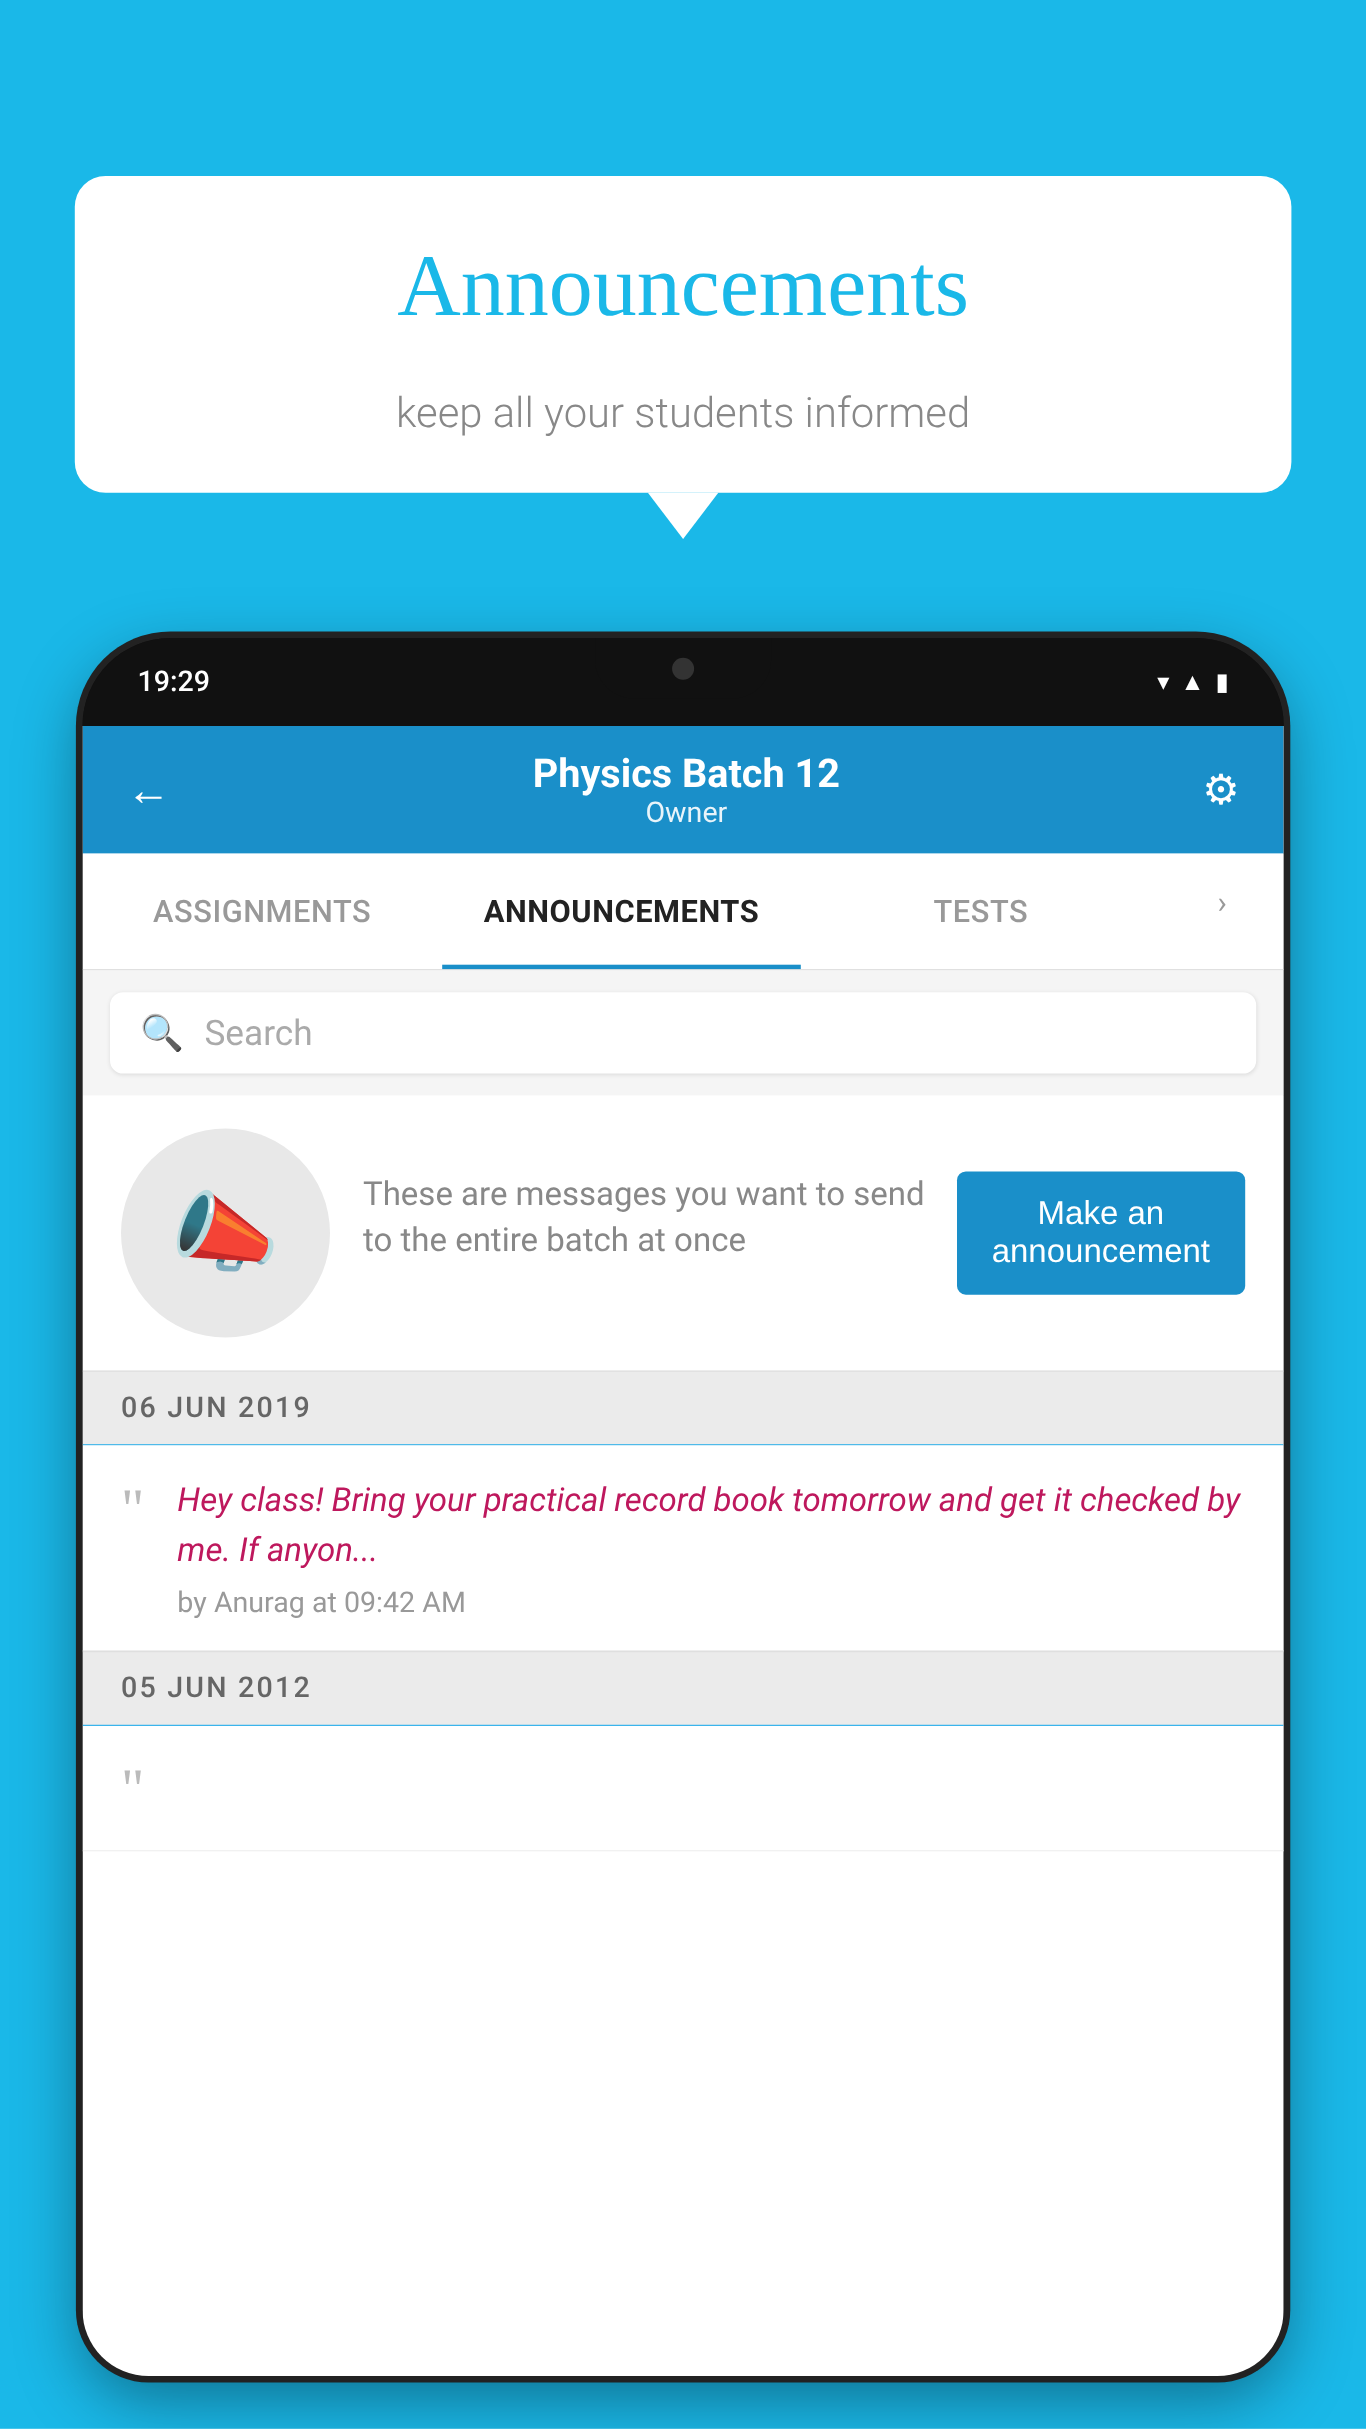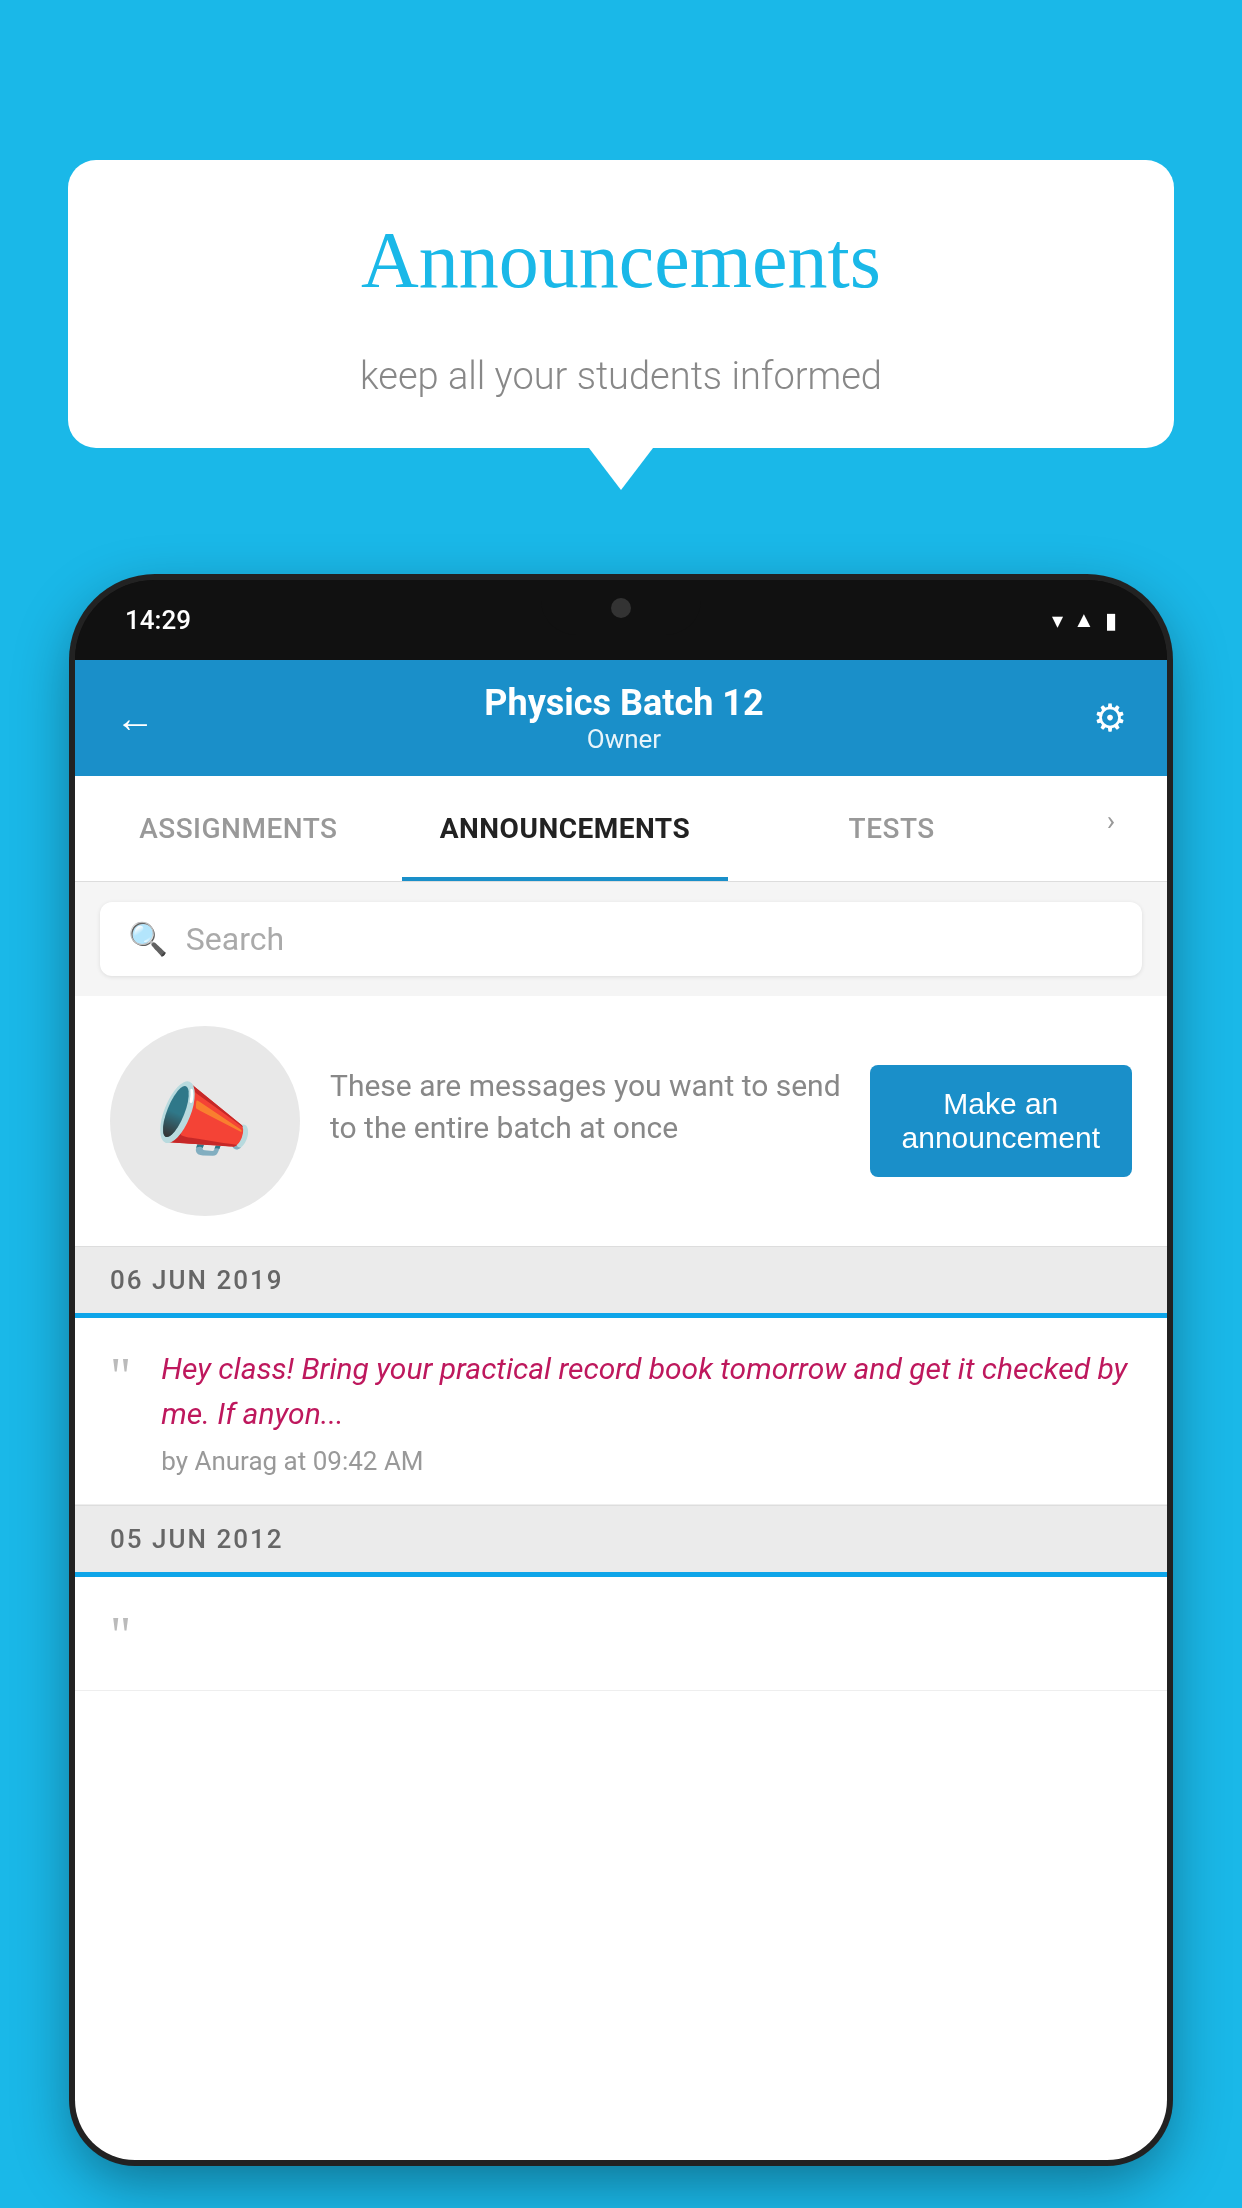--- a/index.html
+++ b/index.html
@@ -290,21 +290,21 @@
 
     
     .date-separator {
       background: #ebebeb;
       padding: 18px 35px;
       font-size: 26px;
       font-weight: 500;
       color: #666;
       letter-spacing: 2px;
       border-top: 1px solid #ddd;
-      border-bottom: 5px solid #0ea5e9;
+      border-bottom: 1px solid #0ea5e9;
     }
 
     
     .announcement-item {
       padding: 28px 35px;
       display: flex;
       align-items: flex-start;
       gap: 30px;
       background: white;
       border-bottom: 1px solid #eee;
@@ -343,21 +343,21 @@
     <div class="speech-bubble-title">Announcements</div>
     <div class="speech-bubble-subtitle">keep all your students informed</div>
   </div>
   <div class="speech-bubble-arrow"></div>
 </div>
 
 <div class="phone-container">
   <div class="phone-frame">
 
     <div class="phone-top">
-      <span class="status-time">14:29</span>
+      <span class="status-time">19:29</span>
       <div class="phone-notch">
         <div class="camera-dot"></div>
       </div>
       <div class="status-icons">
         <span class="status-icon">▾</span>
         <span class="status-icon">▲</span>
         <span class="status-icon">▮</span>
       </div>
     </div>
 

